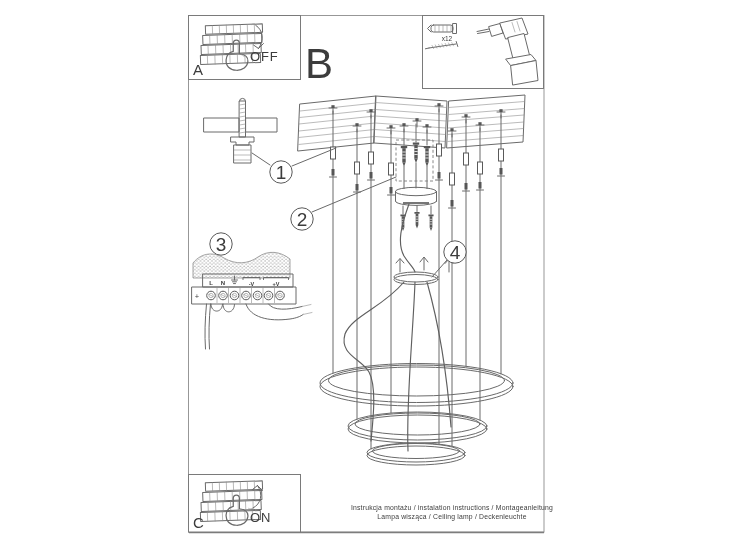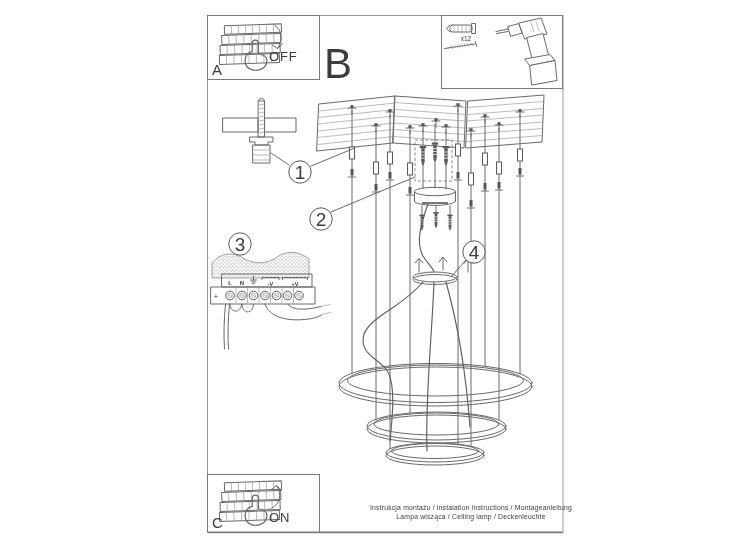--- a/index.html
+++ b/index.html
@@ -1,17 +1,17 @@
 <!DOCTYPE html>
 <html><head>
 <meta charset="utf-8">
 <style>
   html,body{margin:0;padding:0;background:#fff;}
   .canvas{position:relative;width:680px;height:550px;background:#fff;overflow:hidden;
-          font-family:"Liberation Sans","DejaVu Sans",sans-serif;padding-left:19px;}
+          font-family:"Liberation Sans","DejaVu Sans",sans-serif;}
   svg text{font-family:"Liberation Sans","DejaVu Sans",sans-serif;fill:#3c3c3c;}
   .s  {stroke:#6a6a6a;fill:none;stroke-width:1;stroke-linecap:round;stroke-linejoin:round;}
   .s2 {stroke:#8d8d8d;fill:none;stroke-width:.6;}
   .bd {stroke:#979797;fill:#fff;stroke-width:1;}
   .bx {stroke:#7a7a7a;fill:#fff;stroke-width:1;}
   .f  {fill:#565656;stroke:none;}
   .cw {fill:#fff;stroke:#5a5a5a;stroke-width:1;}
   .wl {stroke:#fff;stroke-width:.8;}
   .cab{stroke:#5f5f5f;fill:none;stroke-width:1.15;stroke-linecap:round;}
 </style>

